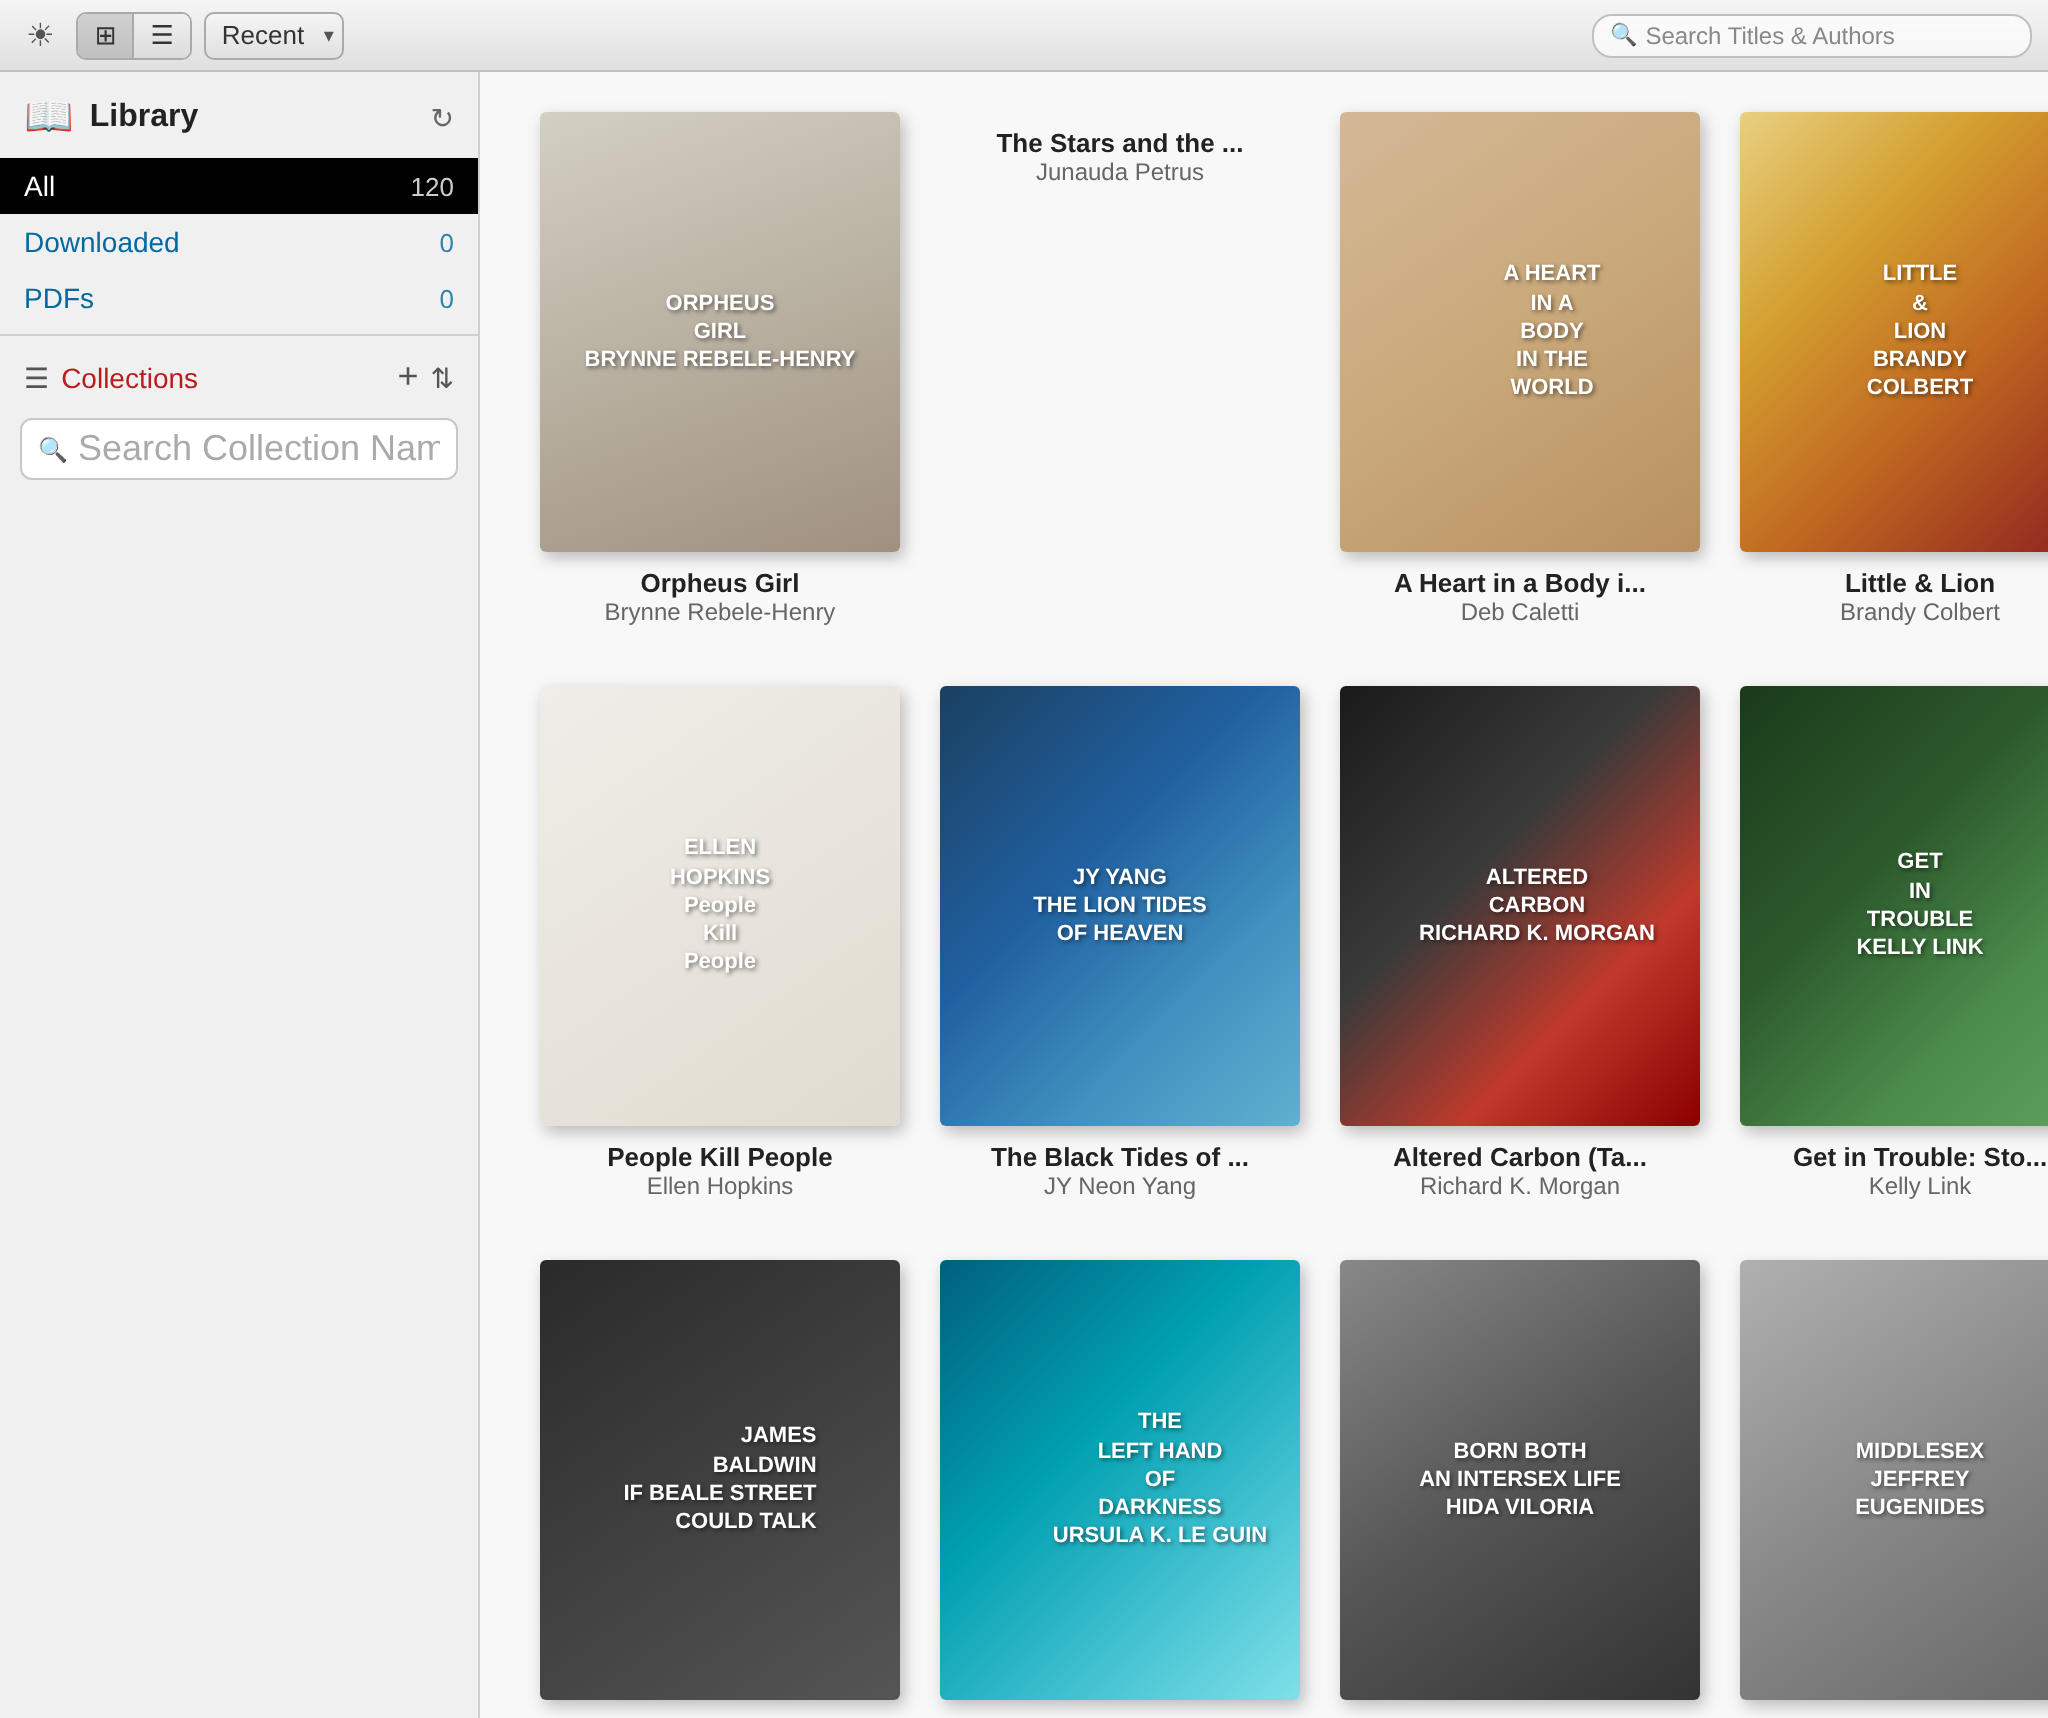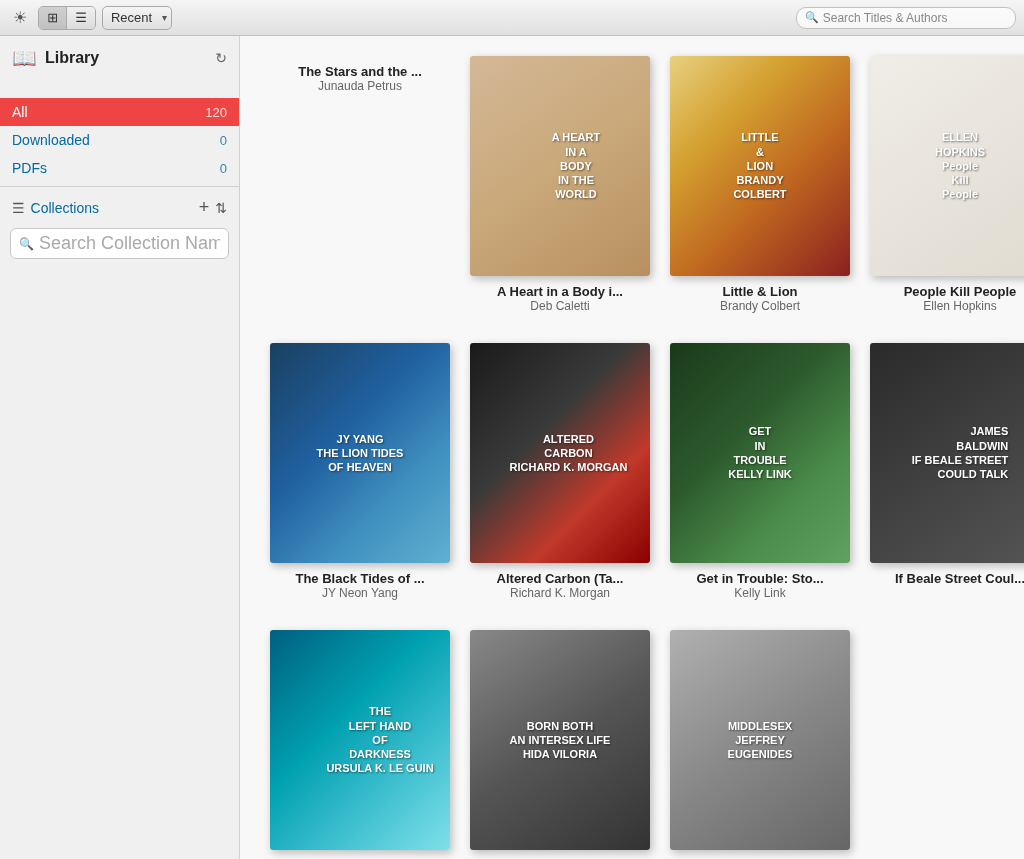--- a/index.html
+++ b/index.html
@@ -122,34 +122,33 @@
     }
     .sidebar-row {
       display: flex;
       align-items: center;
       padding: 6px 12px;
       cursor: pointer;
       font-size: 14px;
       color: #0369a1;
     }
     .sidebar-row.active {
-      background: #ef4444;
+      background: #000000;
       color: #fff;
-      margin-top: 20px;
     }
     .sidebar-row .row-label { flex: 1; }
     .sidebar-row .row-count { font-size: 13px; color: inherit; opacity: 0.8; }
     .sidebar-divider { height: 1px; background: #d0d0d0; margin: 4px 0; }
     .collections-header {
       display: flex;
       align-items: center;
       padding: 6px 12px;
     }
     .collections-icon { font-size: 14px; color: #555; margin-right: 6px; }
-    .collections-label { font-size: 14px; font-weight: 500; color: #0369a1; flex: 1; }
+    .collections-label { font-size: 14px; font-weight: 500; color: #b91c1c; flex: 1; }
     .collections-add { font-size: 18px; color: #555; cursor: pointer; margin-right: 6px; }
     .collections-sort { font-size: 14px; color: #555; cursor: pointer; }
     .search-collection {
       margin: 4px 10px 6px;
       display: flex;
       align-items: center;
       background: #fff;
       border: 1px solid #c8c8c8;
       border-radius: 6px;
       padding: 4px 8px;
@@ -289,20 +288,29 @@
     </div>
 
     <div class="search-collection">
       <span style="color:#aaa;font-size:12px;">🔍</span>
       <input type="text" placeholder="Search Collection Name" style="">
     </div>
   </div>
 
   <div id="content">
     <div class="books-grid" id="books-grid">
+    <div class="book-item">
+          <div class="book-cover cover-orpheus">
+            <span class="cover-text" style="white-space: pre-line;">ORPHEUS
+GIRL
+BRYNNE REBELE-HENRY</span>
+          </div>
+          <div class="book-title">Orpheus Girl</div>
+          <div class="book-author">Brynne Rebele-Henry</div>
+        </div>
         <div class="book-item">
           <div class="book-title">The Stars and the ...</div>
           <div class="book-author">Junauda Petrus</div>
         </div>
         <div class="book-item">
           <div class="book-cover cover-heart">
             <span class="cover-text" style="white-space: pre-line; margin-left: 32px;">A HEART
 IN A
 BODY
 IN THE

